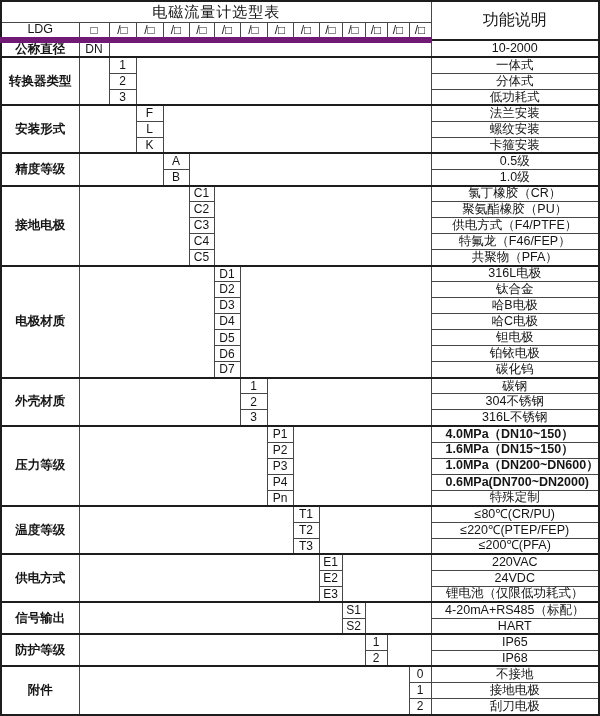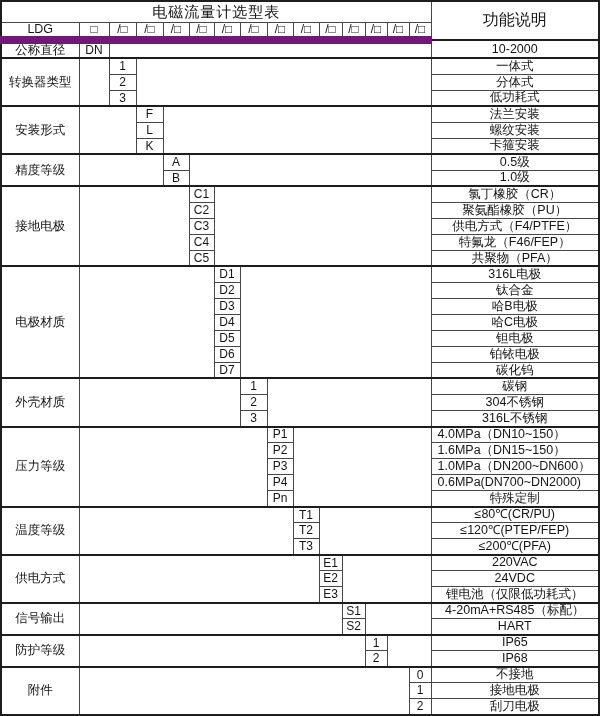--- a/index.html
+++ b/index.html
@@ -20,26 +20,26 @@
     padding:0 1px;
     text-align:center; vertical-align:middle;
     white-space:nowrap; overflow:hidden;
     line-height:1.05;
   }
   tr { height:16px; }
   tr.title-row { height:21px; }
   tr.code-row  { height:18px; }
   
   tr.gt > td { border-top:2px solid #1d1d1d; }
-  tr.code-row > td { border-bottom:8px solid #701a75; }
+  tr.code-row > td { border-bottom:6px solid #701a75; }
   .title-cell { font-size:15px; letter-spacing:1px; border-bottom:1px solid #474747; }
   .func-header { font-size:16px; border-left:2px solid #1d1d1d; }
   .func-cell { border-left:2px solid #1d1d1d; }
-  .func-cell.al { text-align:left; padding-left:6px; }
-  .label-cell { border-right:2px solid #1d1d1d; }
+  .func-cell.al { text-align:left; padding-left:14px;font-weight:bold; }
+  .label-cell { border-right:2px solid #1d1d1d;font-weight:bold; }
   .model-cell { text-align:left; padding-left:8px; border-right:2px solid #1d1d1d; }
   .dn-cell { text-align:left; padding-left:2px;margin-top:40px; }
   .box-cell { font-size:12px; }
   .code-cell { font-size:12px; }
 </style>
 </head>
 <body>
 
 <div class="page">
   <table class="sel" id="seltable">
@@ -224,21 +224,21 @@
         </tr>
         <tr class="gt">
           <td rowspan="3" class="label-cell">温度等级</td>
           <td colspan="8" rowspan="3" class="spacer"></td>
           <td class="code-cell">T1</td>
           <td colspan="5" rowspan="3" class="spacer"></td>
           <td class="func-cell">≤80℃(CR/PU)</td>
         </tr>
         <tr>
           <td class="code-cell">T2</td>
-          <td class="func-cell">≤120℃(PTEP/FEP)</td>
+          <td class="func-cell">≤220℃(PTEP/FEP)</td>
         </tr>
         <tr>
           <td class="code-cell">T3</td>
           <td class="func-cell">≤200℃(PFA)</td>
         </tr>
         <tr class="gt">
           <td rowspan="3" class="label-cell">供电方式</td>
           <td colspan="9" rowspan="3" class="spacer"></td>
           <td class="code-cell">E1</td>
           <td colspan="4" rowspan="3" class="spacer"></td>

